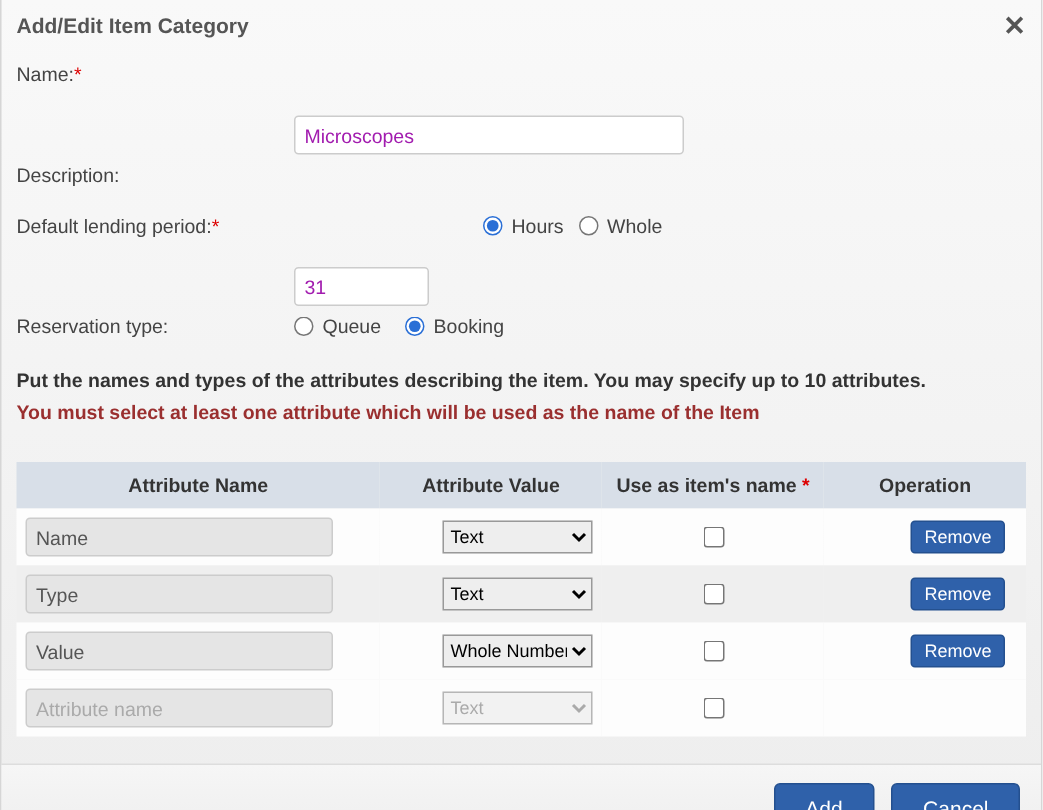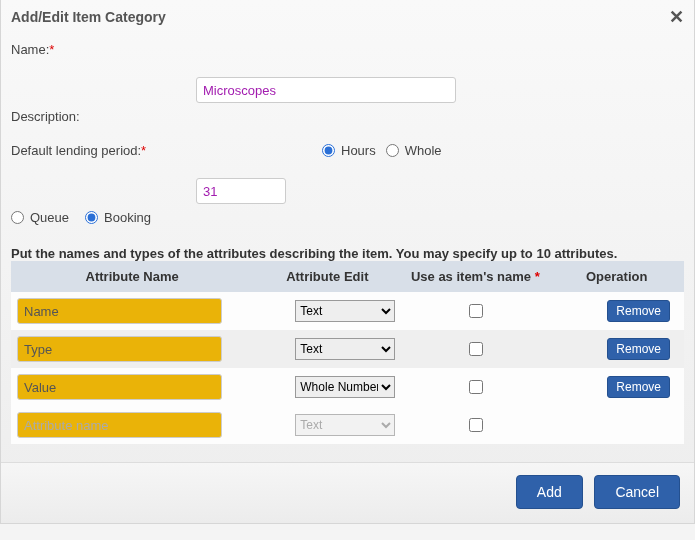--- a/index.html
+++ b/index.html
@@ -104,21 +104,21 @@
   .attr-table tbody tr.odd { background: #fdfdfd; }
   .attr-table tbody tr.even { background: #efefef; }
   .attr-name-input {
     width: 205px;
     height: 26px;
     padding: 3px 6px;
     border: 1px solid #ccc;
     border-radius: 3px;
     font-size: 13px;
     color: #555;
-    background: #eab308;
+    background: #e5e5e5;
     text-align: left;
   }
   .attr-name-input::placeholder { color: #aaa; }
   .attr-type-select {
     width: 100px;
     height: 22px;
     font-size: 12px;
     border: 1px solid #999;
     background: #eee;
     margin-left: 36px;
@@ -181,41 +181,43 @@
       <input class="text-input small" value="31" style="">
       <span class="radio-group">
         <input type="radio" name="unit" checked="" style="">
         <label>Hours</label>
         <input type="radio" name="unit" style="">
         <label>Whole</label>
       </span>
     </div>
 
     <div class="row">
+      <span class="label">Reservation type:</span>
       <span class="radio-group noml">
         <input type="radio" name="res" style="">
         <label>Queue</label>
         <input type="radio" name="res" checked="" style="margin-left: 6px;">
         <label>Booking</label>
       </span>
     </div>
 
     <div class="instructions">Put the names and types of the attributes describing the item. You may specify up to 10 attributes.</div>
+    <div class="warning">You must select at least one attribute which will be used as the name of the Item</div>
 
     <table class="attr-table">
       <colgroup>
         <col class="col-name">
           <col class="col-type">
           <col class="col-use">
           <col class="col-op">
       </colgroup>
       <thead>
         <tr>
           <th>Attribute Name</th>
-          <th>Attribute Edit</th>
+          <th>Attribute Value</th>
           <th>
             <span>Use as item's name </span><span class="req">*</span>
           </th>
           <th>Operation</th>
         </tr>
       </thead>
       <tbody id="attr-tbody">
       <tr class="odd">
             <td style="text-align: left;"><input class="attr-name-input" value="Name" style=""></td>
             <td><select class="attr-type-select"><option>Text</option></select></td>

